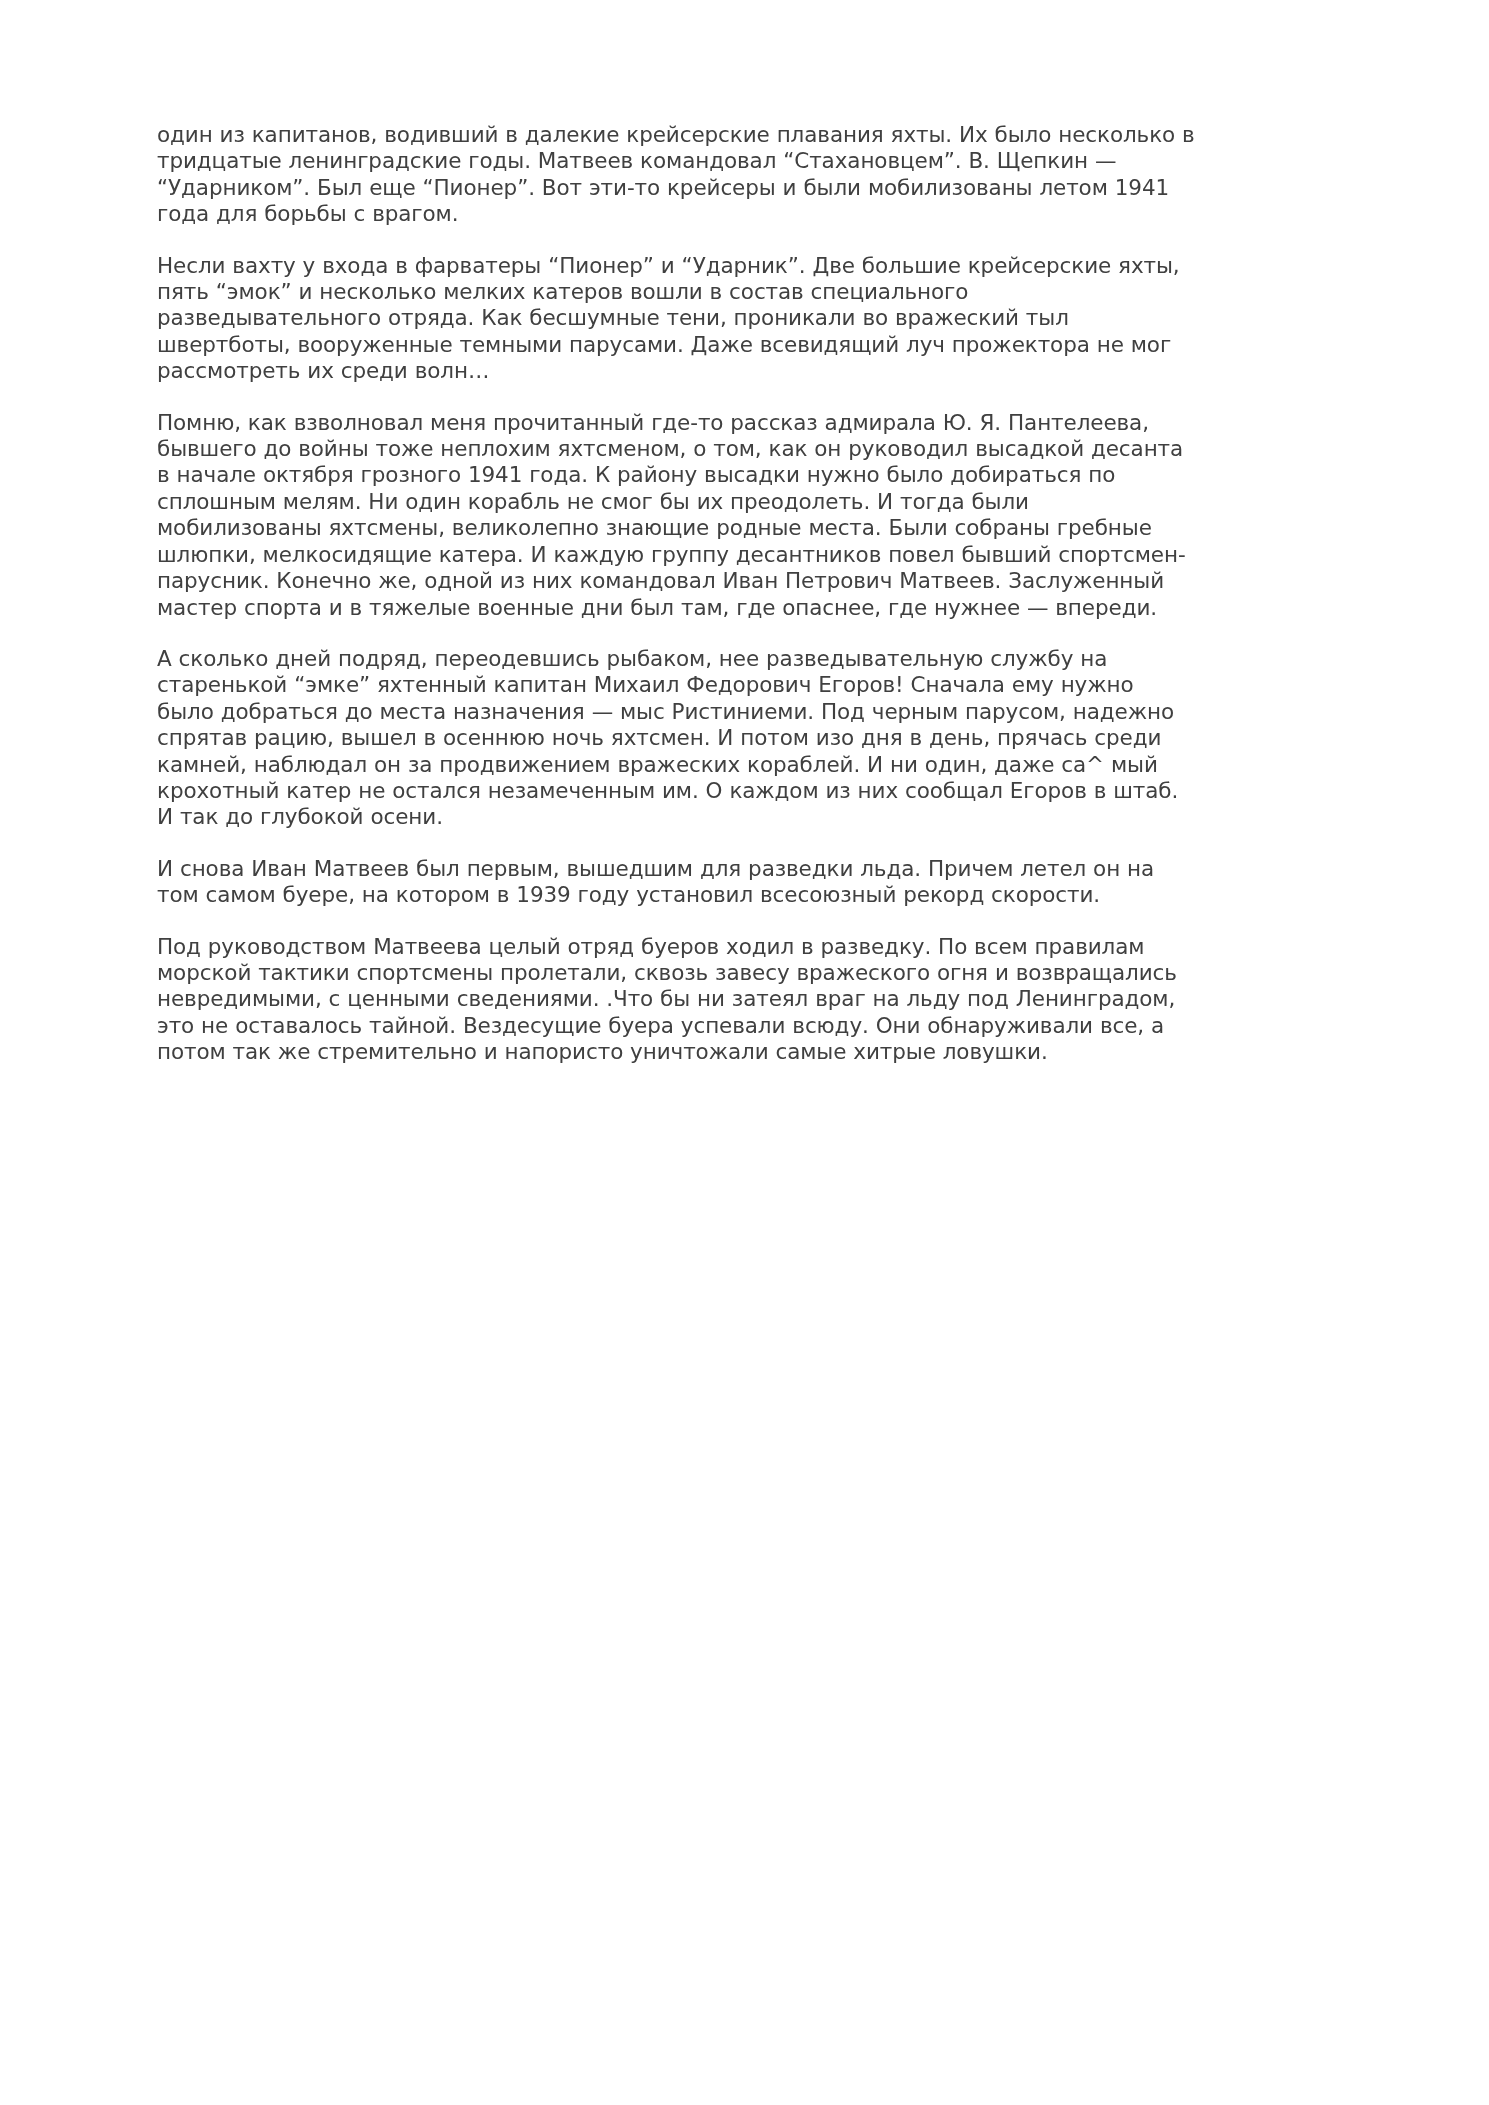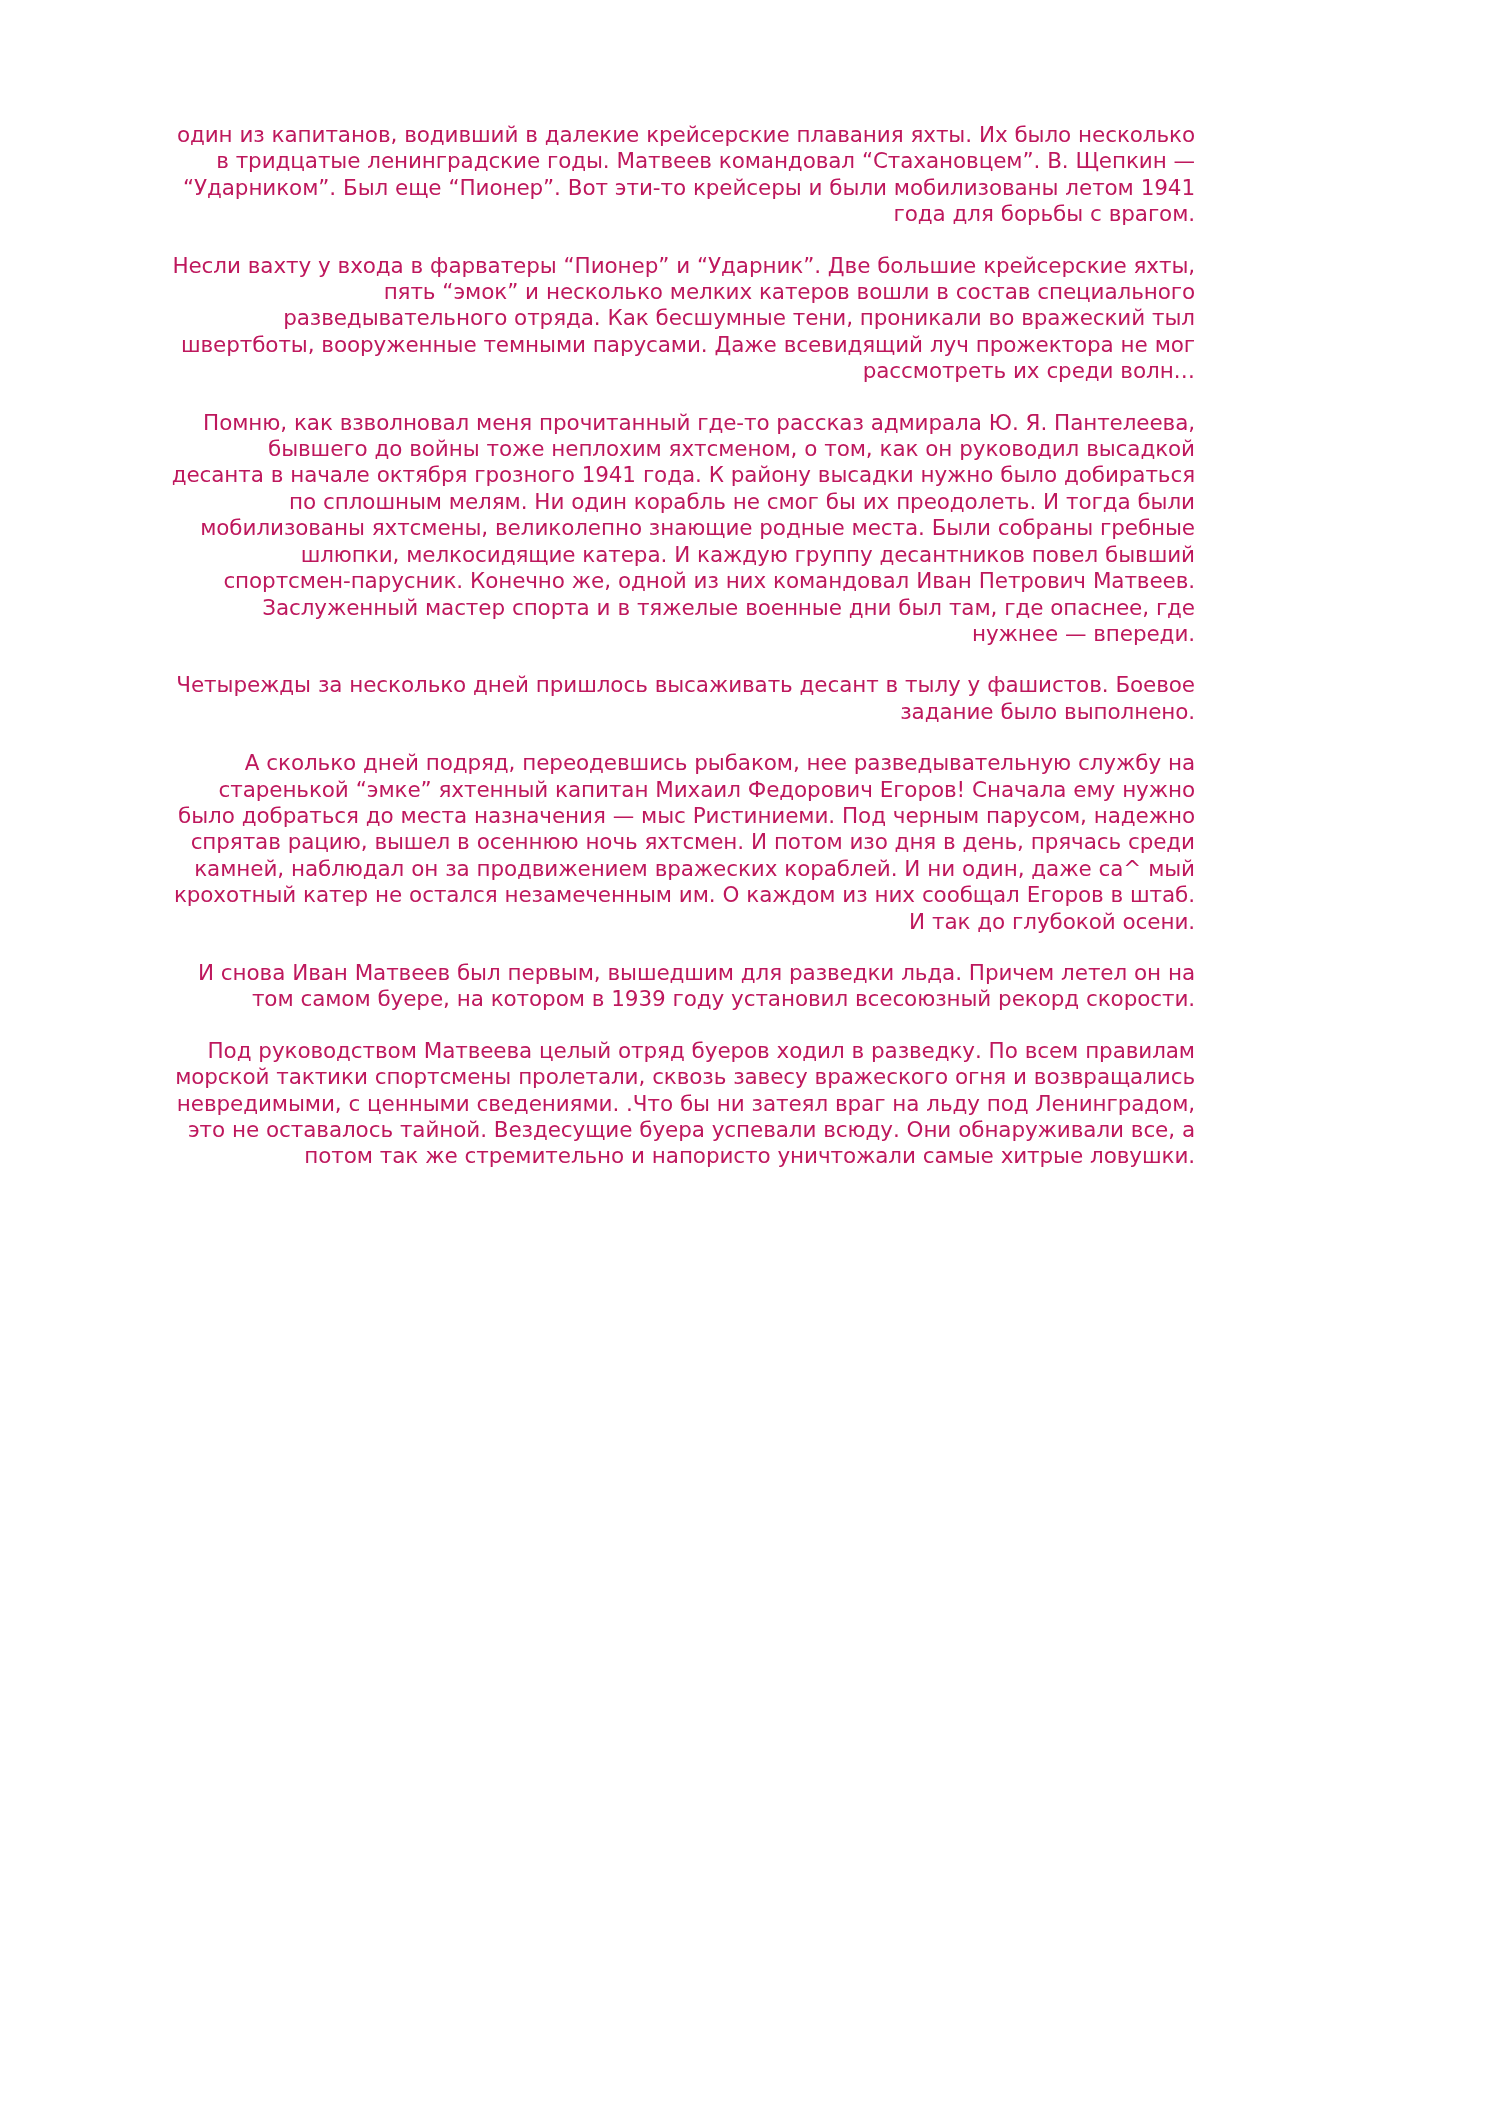--- a/index.html
+++ b/index.html
@@ -19,40 +19,39 @@
     overflow: hidden;
     box-sizing: border-box;
   }
   .text-column {
     position: absolute;
     left: 155px;
     top: 122px;
     width: 1040px;
   }
   .para {
-    margin: 0 0 25px 16px;
+    margin: 0 0 25px 2px;
     font-family: "DejaVu Sans", sans-serif;
     font-size: 21.5px;
     line-height: 26.4px;
-    color: #be185d;
-    text-align: right;
+    color: #404040;
+    text-align: left;
     letter-spacing: -0.1px;
     word-spacing: 0.2px;
     -webkit-font-smoothing: antialiased;
   }
   .para:last-child {
     margin-bottom: 0;
   }
 </style>
 </head>
 <body>
 
 <div class="page">
   <div class="text-column">
     <p class="para">один из капитанов, водивший в далекие крейсерские плавания яхты. Их было несколько в тридцатые ленинградские годы. Матвеев командовал “Стахановцем”. В. Щепкин — “Ударником”. Был еще “Пионер”. Вот эти-то крейсеры и были мобилизованы летом 1941 года для борьбы с врагом.</p>
     <p class="para">Несли вахту у входа в фарватеры “Пионер” и “Ударник”. Две большие крейсерские яхты, пять “эмок” и несколько мелких катеров вошли в состав специального разведывательного отряда. Как бесшумные тени, проникали во вражеский тыл швертботы, вооруженные темными парусами. Даже всевидящий луч прожектора не мог рассмотреть их среди волн…</p>
     <p class="para">Помню, как взволновал меня прочитанный где-то рассказ адмирала Ю. Я. Пантелеева, бывшего до войны тоже неплохим яхтсменом, о том, как он руководил высадкой десанта в начале октября грозного 1941 года. К району высадки нужно было добираться по сплошным мелям. Ни один корабль не смог бы их преодолеть. И тогда были мобилизованы яхтсмены, великолепно знающие родные места. Были собраны гребные шлюпки, мелкосидящие катера. И каждую группу десантников повел бывший спортсмен-парусник. Конечно же, одной из них командовал Иван Петрович Матвеев. Заслуженный мастер спорта и в тяжелые военные дни был там, где опаснее, где нужнее — впереди.</p>
-    <p class="para">Четырежды за несколько дней пришлось высаживать десант в тылу у фашистов. Боевое задание было выполнено.</p>
     <p class="para">А сколько дней подряд, переодевшись рыбаком, нее разведывательную службу на старенькой “эмке” яхтенный капитан Михаил Федорович Егоров! Сначала ему нужно было добраться до места назначения — мыс Ристиниеми. Под черным парусом, надежно спрятав рацию, вышел в осеннюю ночь яхтсмен. И потом изо дня в день, прячась среди камней, наблюдал он за продвижением вражеских кораблей. И ни один, даже са^ мый крохотный катер не остался незамеченным им. О каждом из них сообщал Егоров в штаб. И так до глубокой осени.</p>
     <p class="para">И снова Иван Матвеев был первым, вышедшим для разведки льда. Причем летел он на том самом буере, на котором в 1939 году установил всесоюзный рекорд скорости.</p>
     <p class="para">Под руководством Матвеева целый отряд буеров ходил в разведку. По всем правилам морской тактики спортсмены пролетали, сквозь завесу вражеского огня и возвращались невредимыми, с ценными сведениями. .Что бы ни затеял враг на льду под Ленинградом, это не оставалось тайной. Вездесущие буера успевали всюду. Они обнаруживали все, а потом так же стремительно и напористо уничтожали самые хитрые ловушки.</p>
   </div>
 </div>
 
 </body></html>

